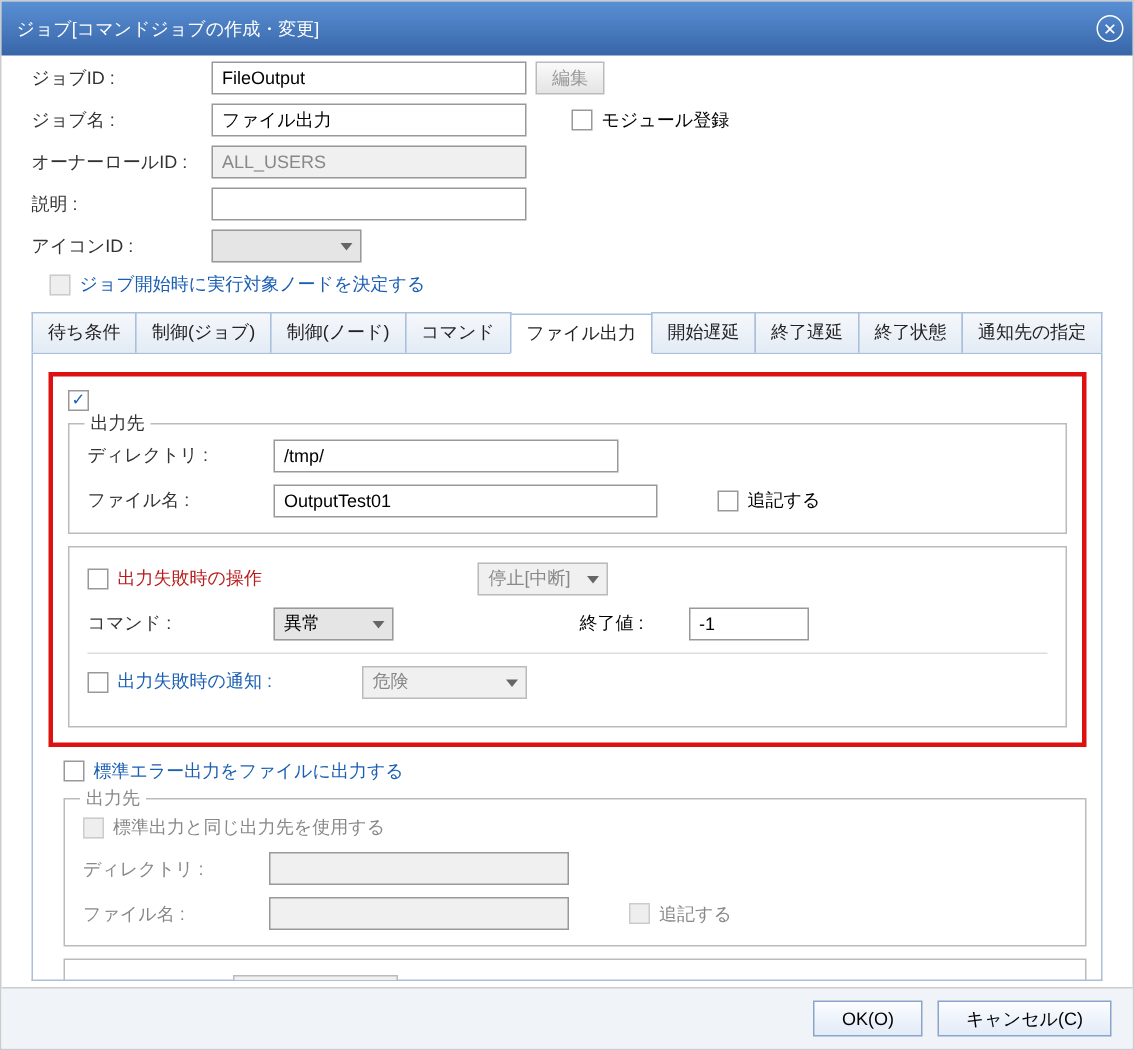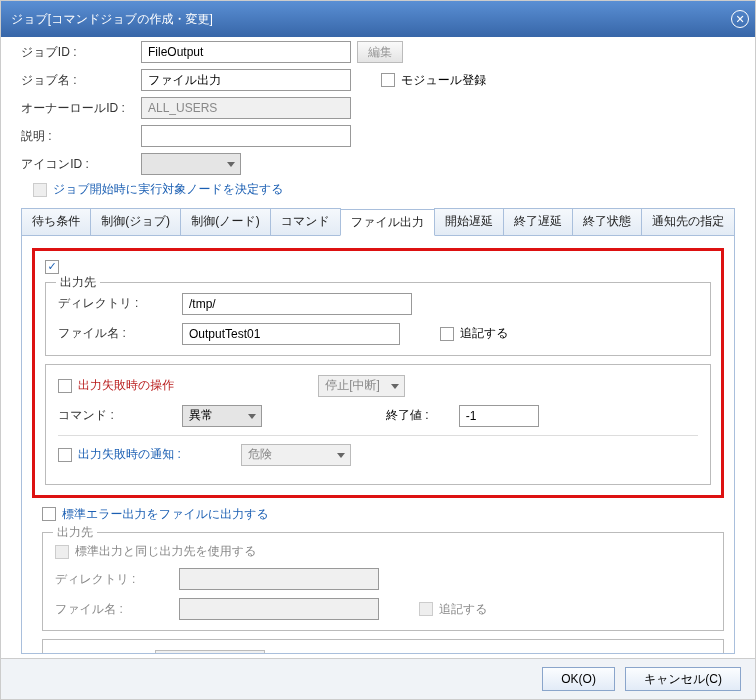--- a/index.html
+++ b/index.html
@@ -258,21 +258,21 @@
         <div class="group">
           <span class="group-title">出力先</span>
 
           <div class="field-row">
             <span class="field-label">ディレクトリ :</span>
             <input class="text-input" style="width: 230px;" value="/tmp/">
           </div>
 
           <div class="field-row">
             <span class="field-label">ファイル名 :</span>
-            <input class="text-input" style="width: 218px;" value="OutputTest01">
+            <input class="text-input" style="width: 256px;" value="OutputTest01">
             <span class="checkbox" style="margin-left:16px">
               <span class="box"></span>
               <span>追記する</span>
             </span>
           </div>
         </div>
 
         <div class="group" style="padding-top:10px">
           <div class="field-row">
             <span class="checkbox">

